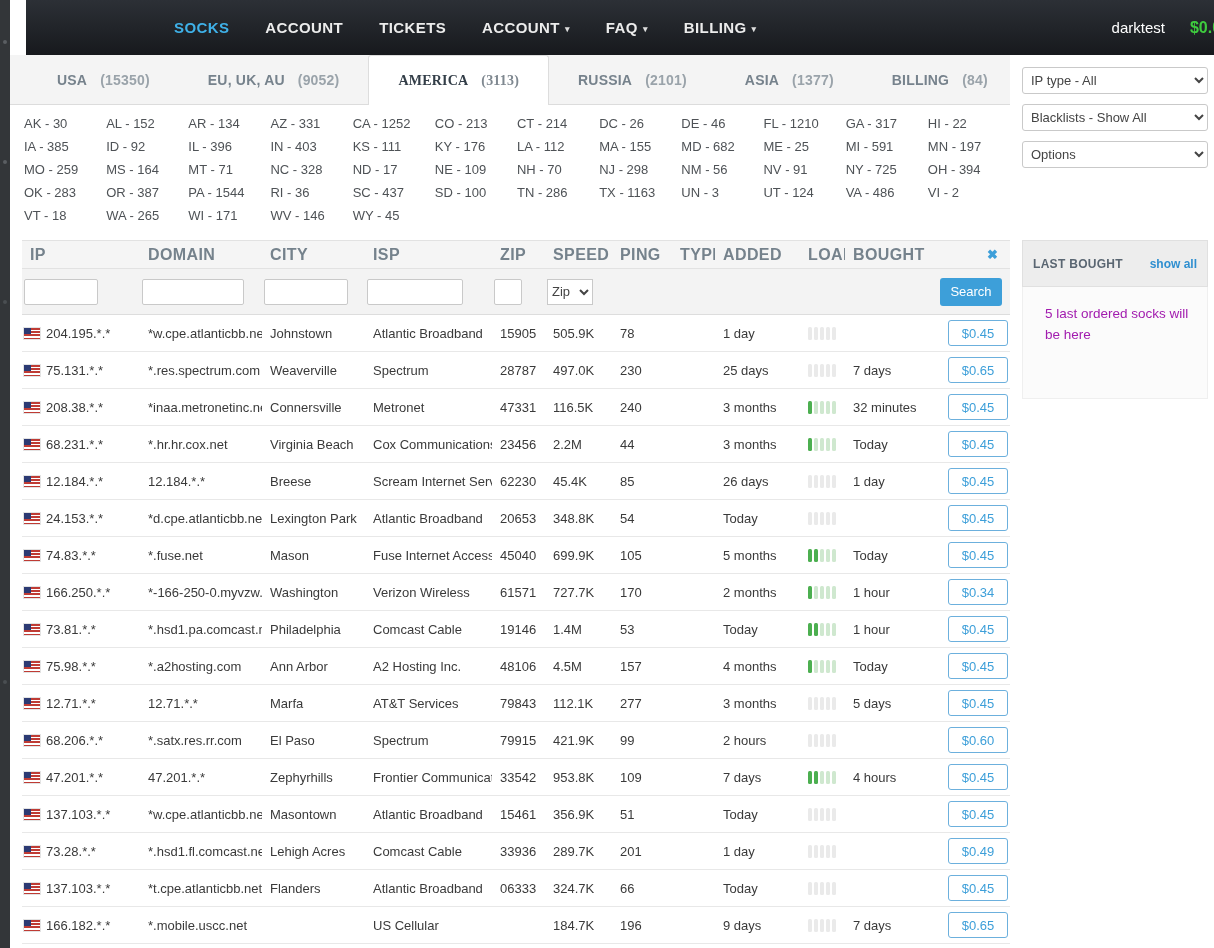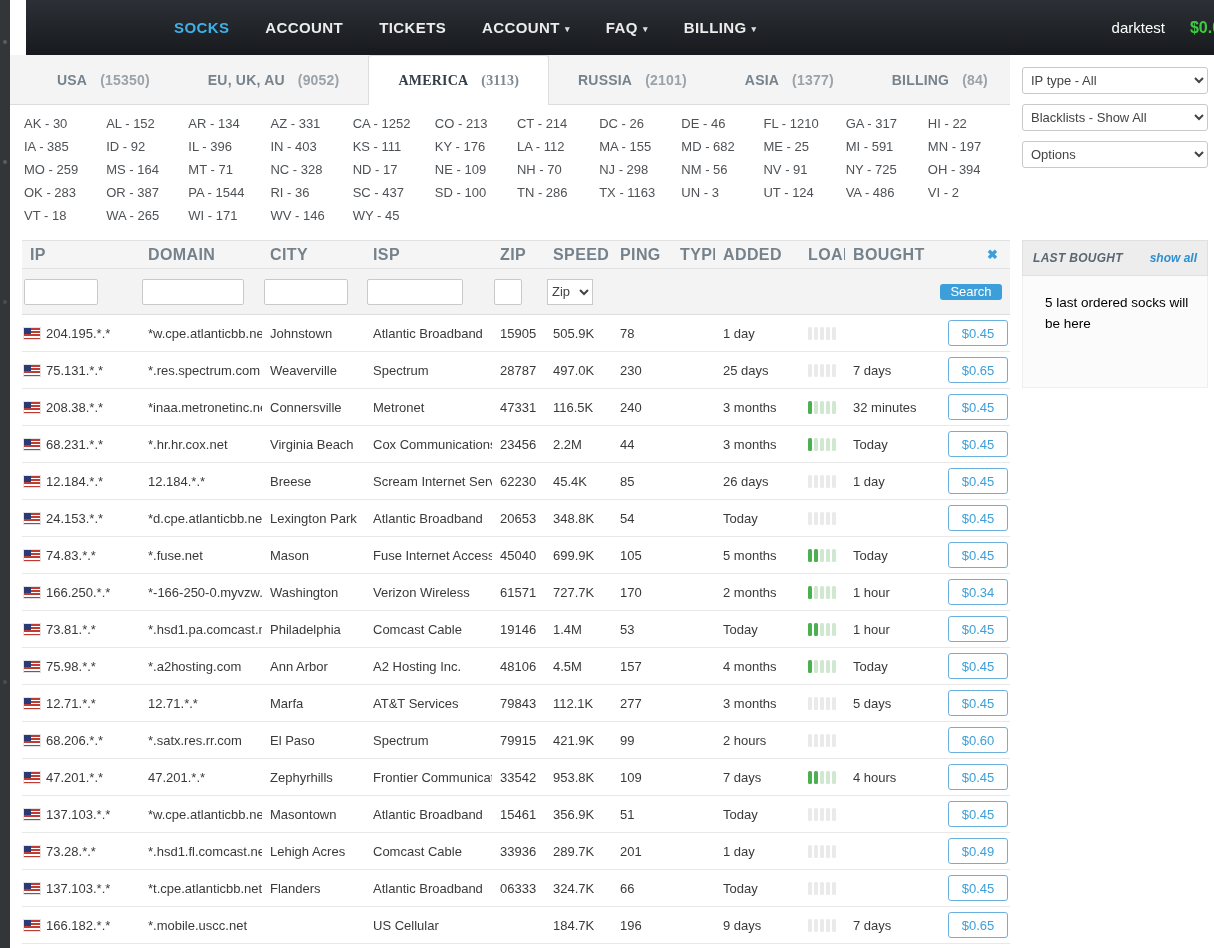--- a/index.html
+++ b/index.html
@@ -55,21 +55,21 @@
   .w4 { width: 53px; }  .w5 { width: 67px; }  .w6 { width: 60px; }  .w7 { width: 43px; }
   .w8 { width: 85px; }  .w9 { width: 45px; }  .w10 { width: 95px; } .w11 { width: 70px; }
 
   .search-row { display: flex; align-items: center; height: 46px; background: #f3f3f3; border-bottom: 1px solid #ddd; }
   .search-row .cell { padding-left: 2px; }
   .search-row input { height: 26px; border: 1px solid #c9c9c9; border-radius: 2px; background: #fff;
     padding: 0 4px; font-size: 13px; font-family: "Liberation Sans", sans-serif; }
   .in-ip { width: 74px; } .in-domain { width: 102px; } .in-city { width: 84px; } .in-isp { width: 96px; } .in-zip { width: 28px; }
   select.zip-sel { height: 26px; width: 46px; border: 1px solid #c9c9c9; background: #fff; font-size: 13px;
     font-family: "Liberation Sans", sans-serif; color: #444; }
-  .search-btn { margin-left: auto; margin-right: 8px; width: 62px; height: 16px; background: #3d9fd9; color: #fff;
+  .search-btn { margin-left: auto; margin-right: 8px; width: 62px; height: 28px; background: #3d9fd9; color: #fff;
     border: none; border-radius: 3px; font-size: 13px; cursor: pointer; font-family: "Liberation Sans", sans-serif; }
 
   .row { display: flex; align-items: center; height: 37px; border-bottom: 1px solid #e8e8e8; background: #fff;
     font-size: 13px; color: #3a3a3a; }
   .cell { padding-left: 8px; white-space: nowrap; overflow: hidden; }
   .ip-cell { display: flex; align-items: center; gap: 6px; padding-left: 2px; }
   .flag { width: 16px; height: 11px; flex: none; position: relative;
     background: repeating-linear-gradient(#bf3b34 0 1.6px, #fff 1.6px 3.2px); outline: 1px solid #e3e3e3; }
   .flag::after { content: ""; position: absolute; left: 0; top: 0; width: 7px; height: 6px; background: #2c3a73; }
 
@@ -78,26 +78,26 @@
   .bar-on { background: #4caf50; }
   .bar-pale { background: #cfe8cf; }
   .bar-gray { background: #eaeaea; }
 
   .price-cell { display: flex; justify-content: flex-end; padding-right: 2px; }
   .price-btn { width: 60px; height: 26px; background: #fff; border: 1px solid #6cb0dd; color: #3d9fd9;
     border-radius: 3px; font-size: 13px; cursor: pointer; font-family: "Liberation Sans", sans-serif; }
 
   
   .last-bought { position: absolute; left: 1022px; top: 240px; width: 186px; }
-  .lb-head { height: 36px; background: #ededed; border: 1px solid #e0e0e0; display: flex; align-items: center;
-    justify-content: space-between; padding: 0 10px; font-style: italic; }
+  .lb-head { height: 47px; background: #ededed; border: 1px solid #e0e0e0; display: flex; align-items: center;
+    justify-content: space-between; padding: 0 10px; }
   .lb-title { font-size: 12px; font-weight: bold; color: #5a6672; letter-spacing: .3px; }
   .lb-link { font-size: 12px; font-weight: bold; color: #2f8fd0; cursor: pointer; }
   .lb-body { height: 112px; background: #fbfbfb; border: 1px solid #efefef; border-top: none;
-    padding: 16px 14px 0 22px; color: #000000; font-size: 13.5px; line-height: 21px; }
+    padding: 16px 14px 0 22px; color: #a21caf; font-size: 13.5px; line-height: 21px; }
 </style>
 </head>
 <body>
 
 <div class="page">
 
   <div class="left-strip"></div>
 
   <div class="navbar">
     <div class="nav-items">

